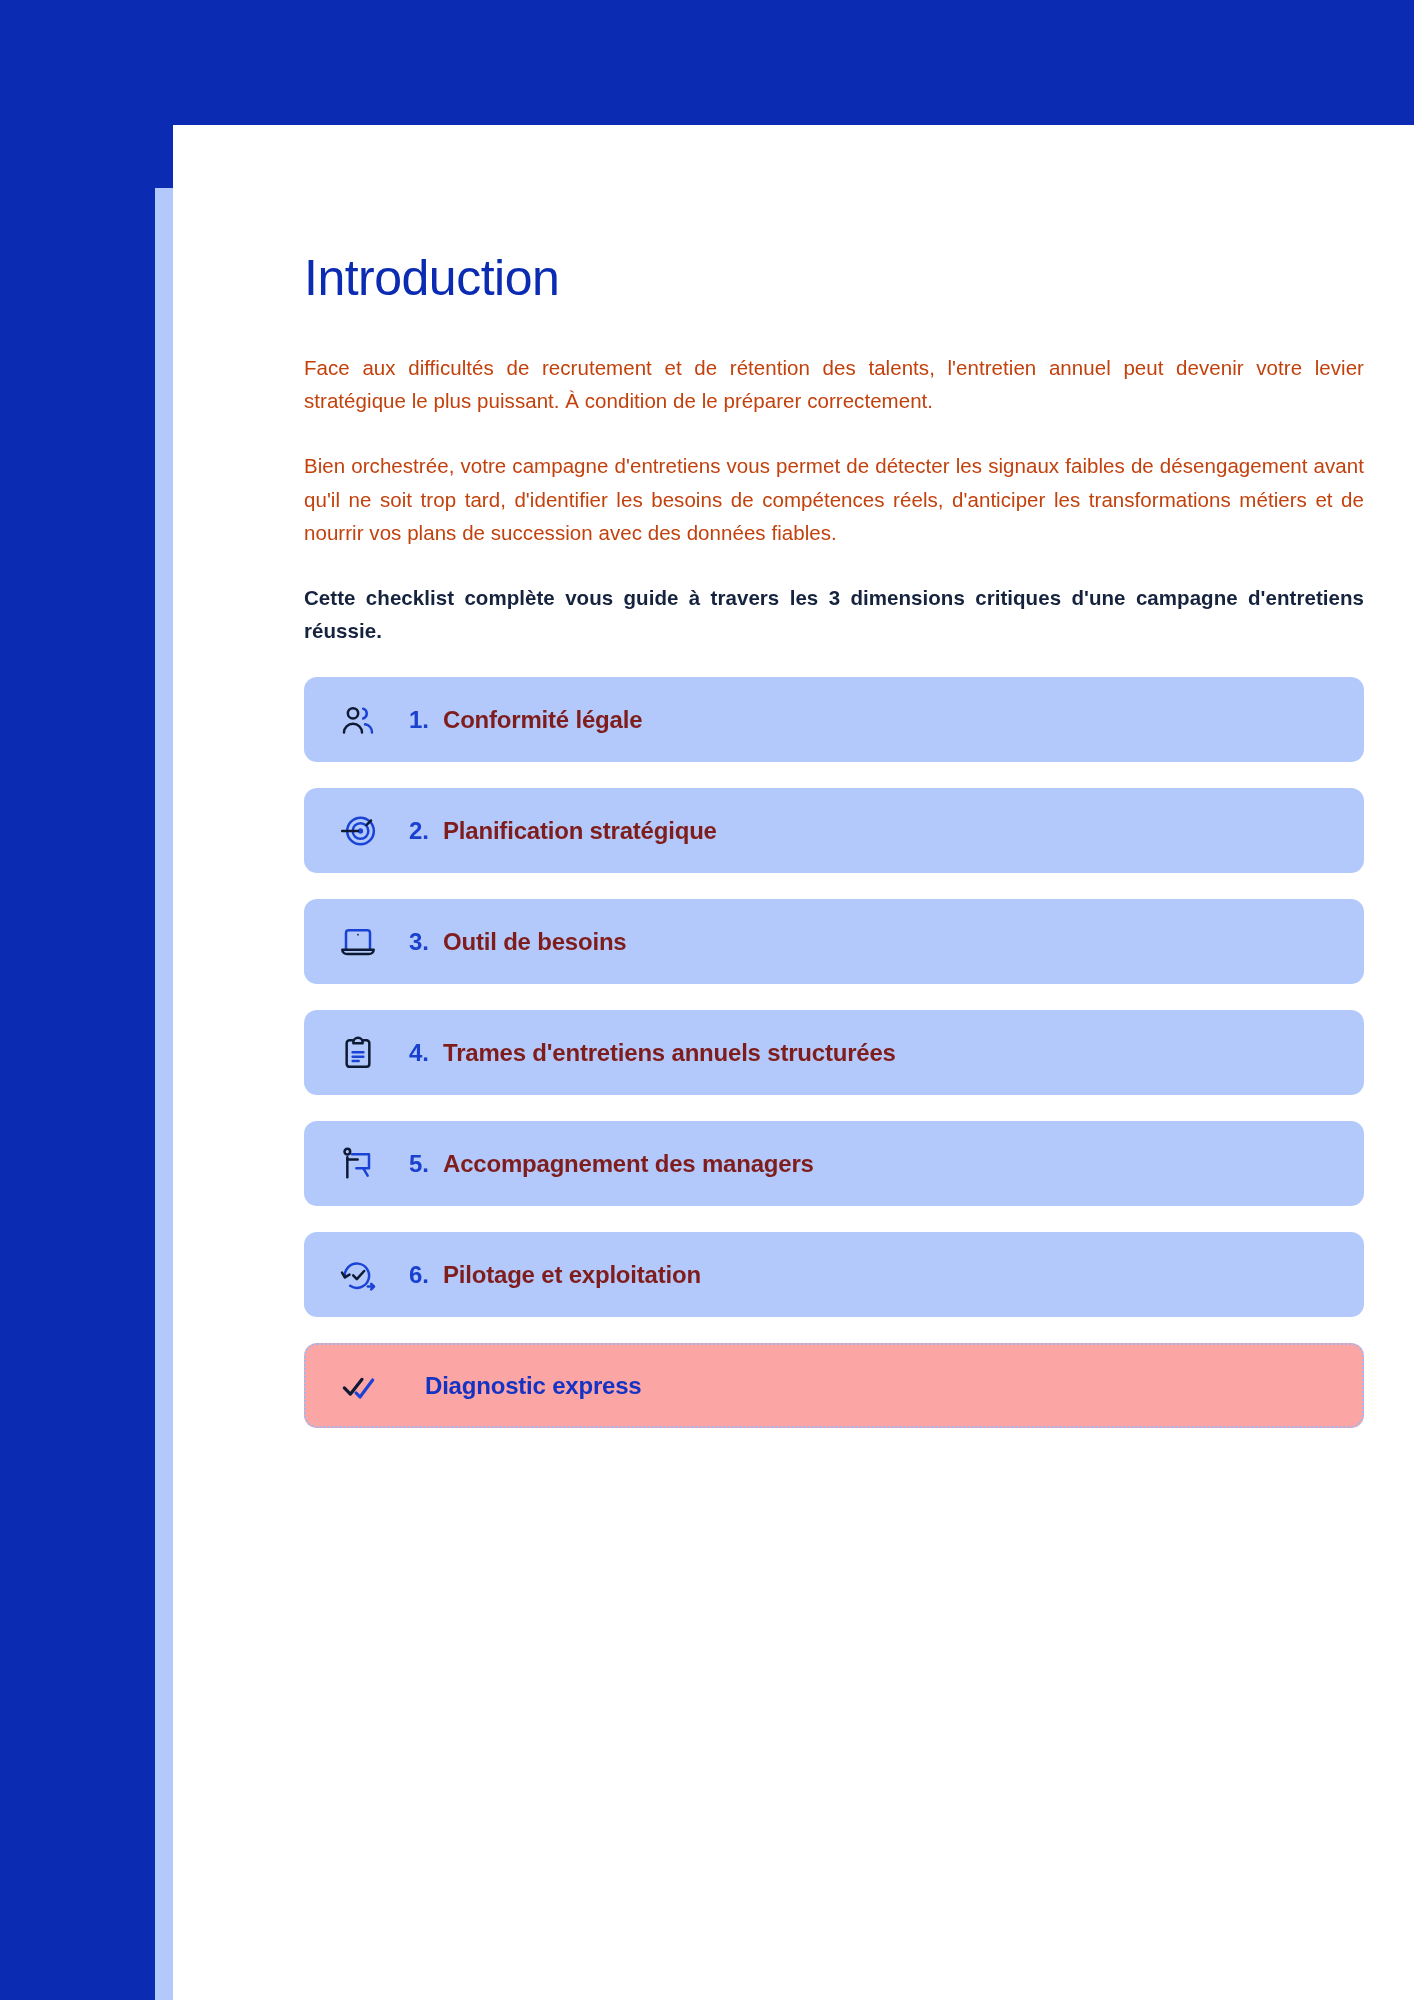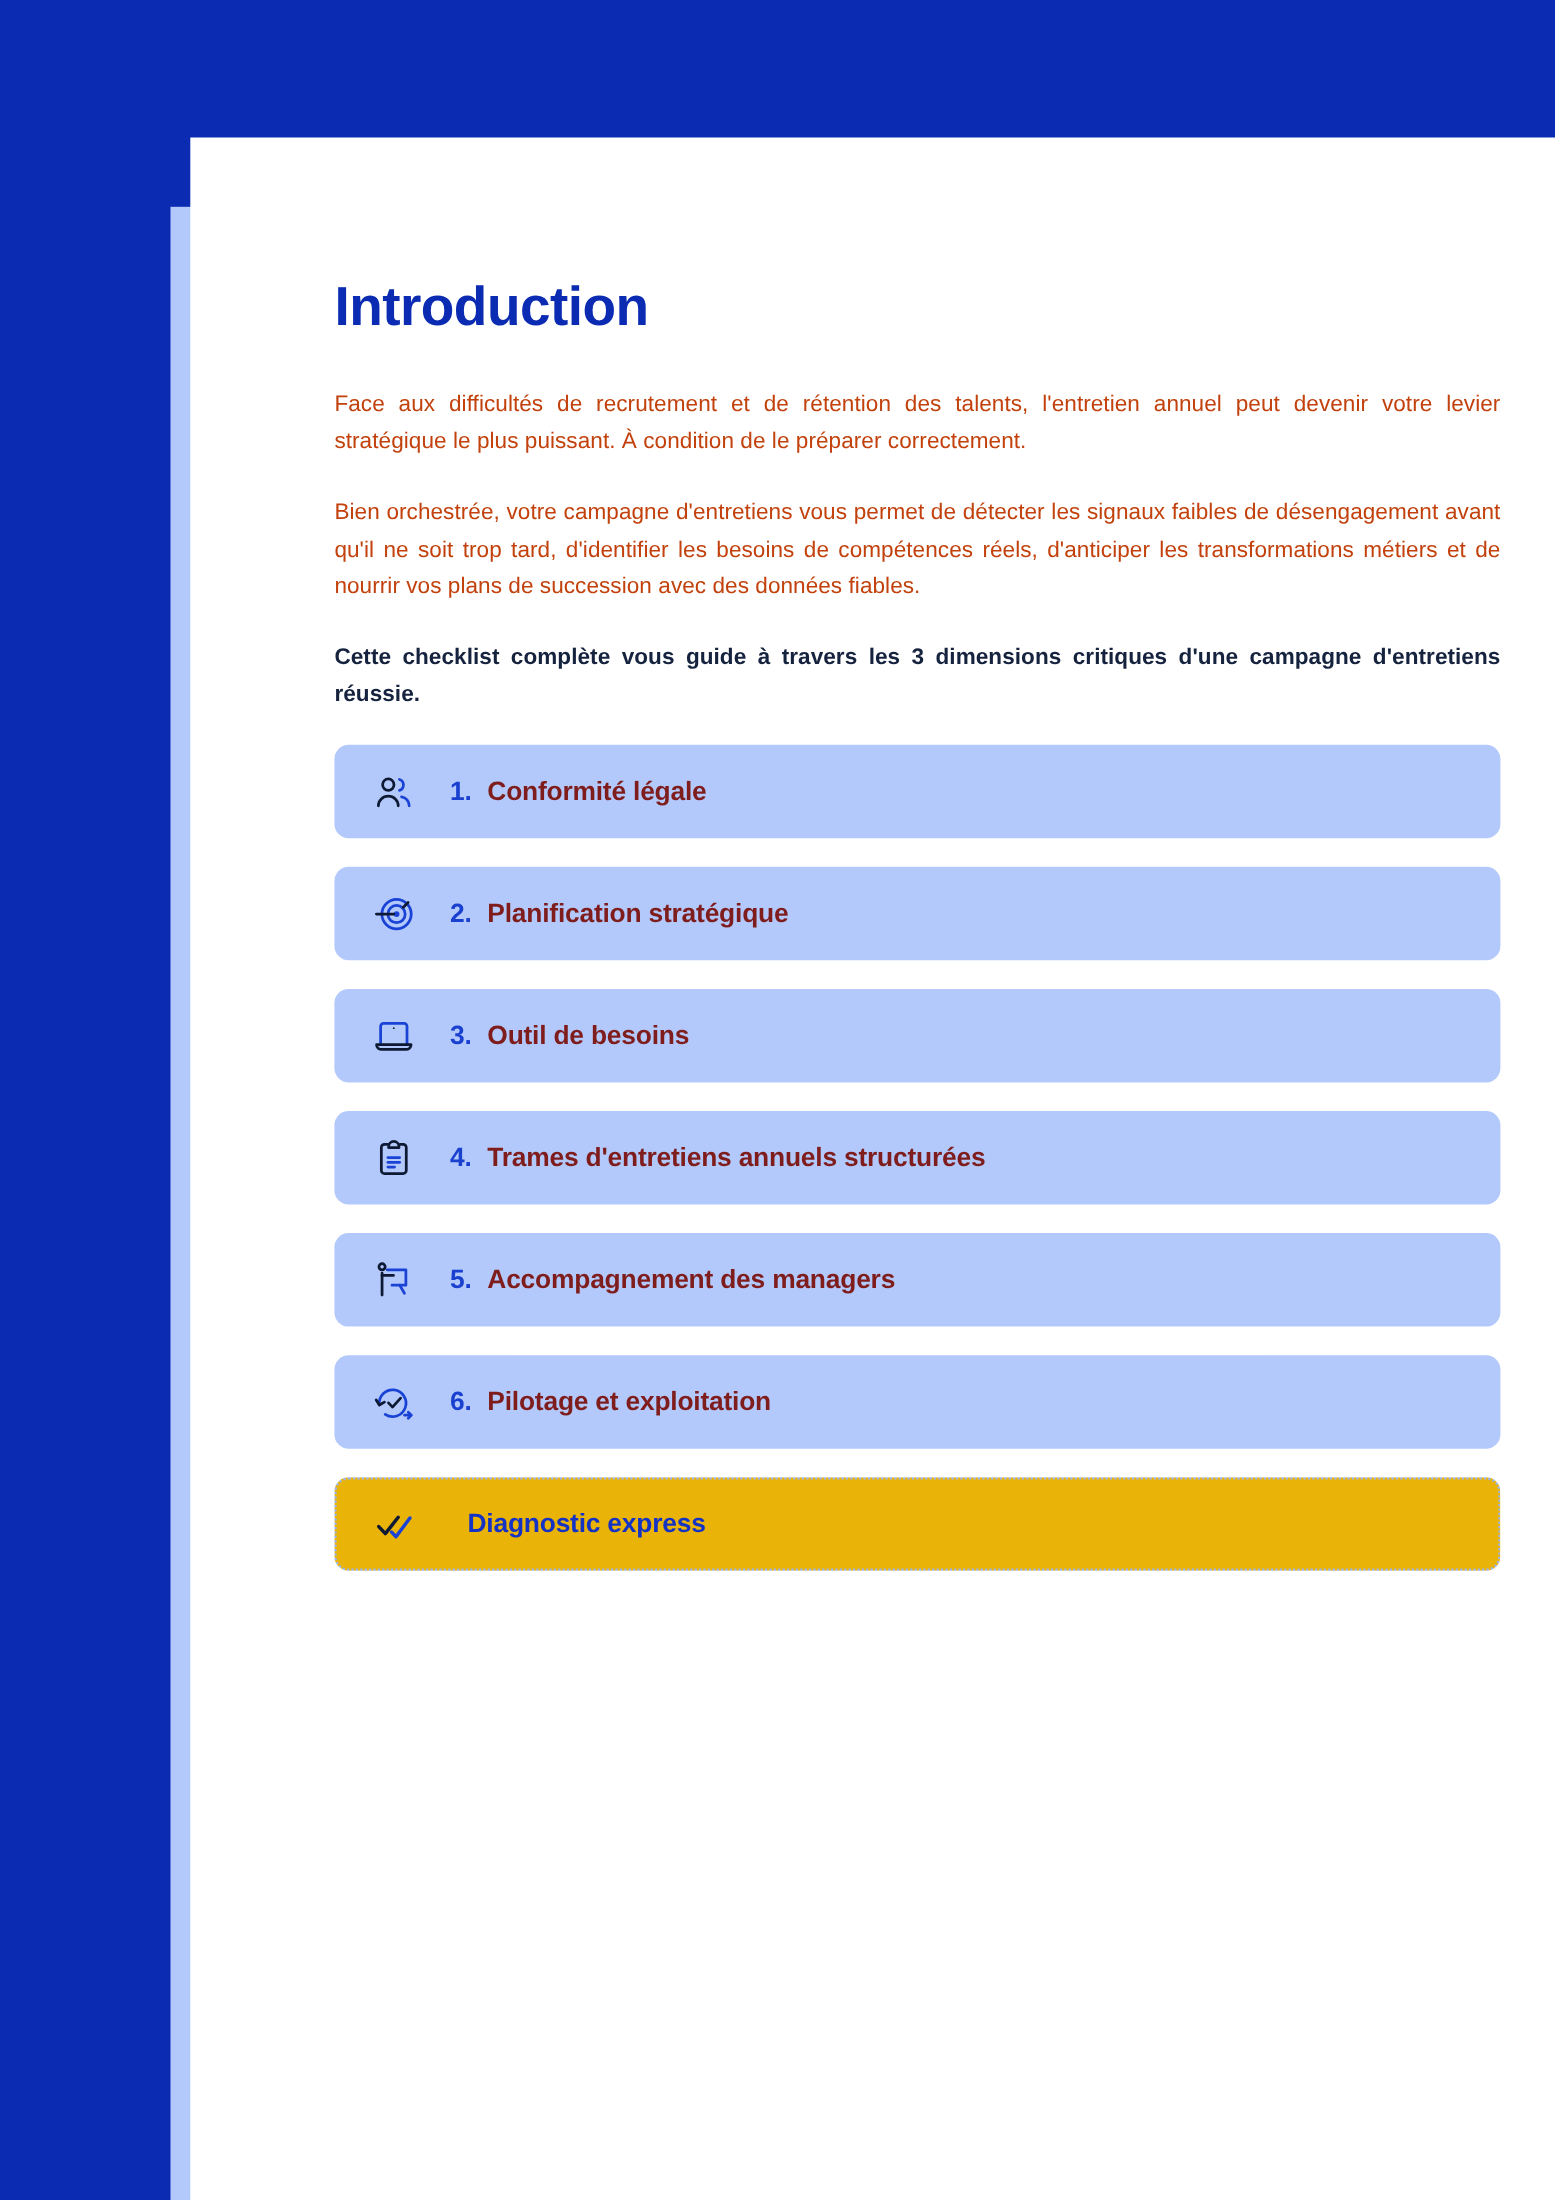--- a/index.html
+++ b/index.html
@@ -46,21 +46,21 @@
   
   .content {
     position: absolute;
     left: 131px;      
     top: 125px;       
     width: 1060px;
   }
 
   .page-title {
     font-size: 50px;
-    font-weight: 700;
+    font-weight: 400;
     line-height: 1.12;
     letter-spacing: -0.5px;
     color: #0A2BB2;
     margin-bottom: 45px;
   }
 
   .body-par {
     font-size: 20.5px;
     line-height: 1.62;
     color: #c2410c;
@@ -83,21 +83,21 @@
     align-items: center;
     background: #B3C9FB;
     border-radius: 13px;
     height: 85px;
     padding-left: 33px;
     margin-bottom: 26px;
     width: 100%;
   }
 
   .card.is-dashed {
-    background: #eab308;
+    background: #fca5a5;
     border: 2px dotted #9BB6F5;
     border-radius: 13px;
   }
 
   .card-icon {
     width: 42px;
     height: 42px;
     flex: 0 0 42px;
     display: flex;
     align-items: center;

